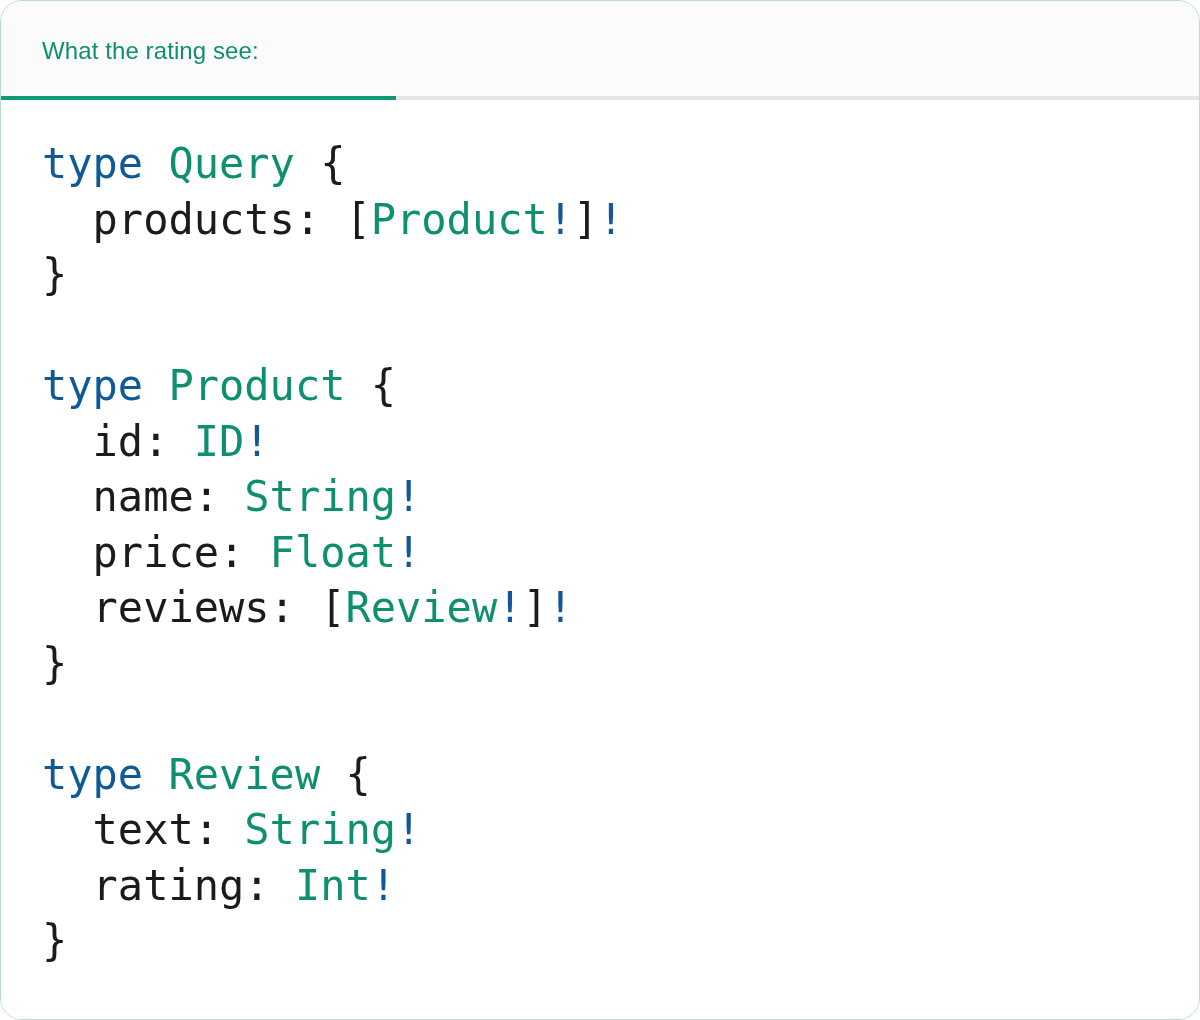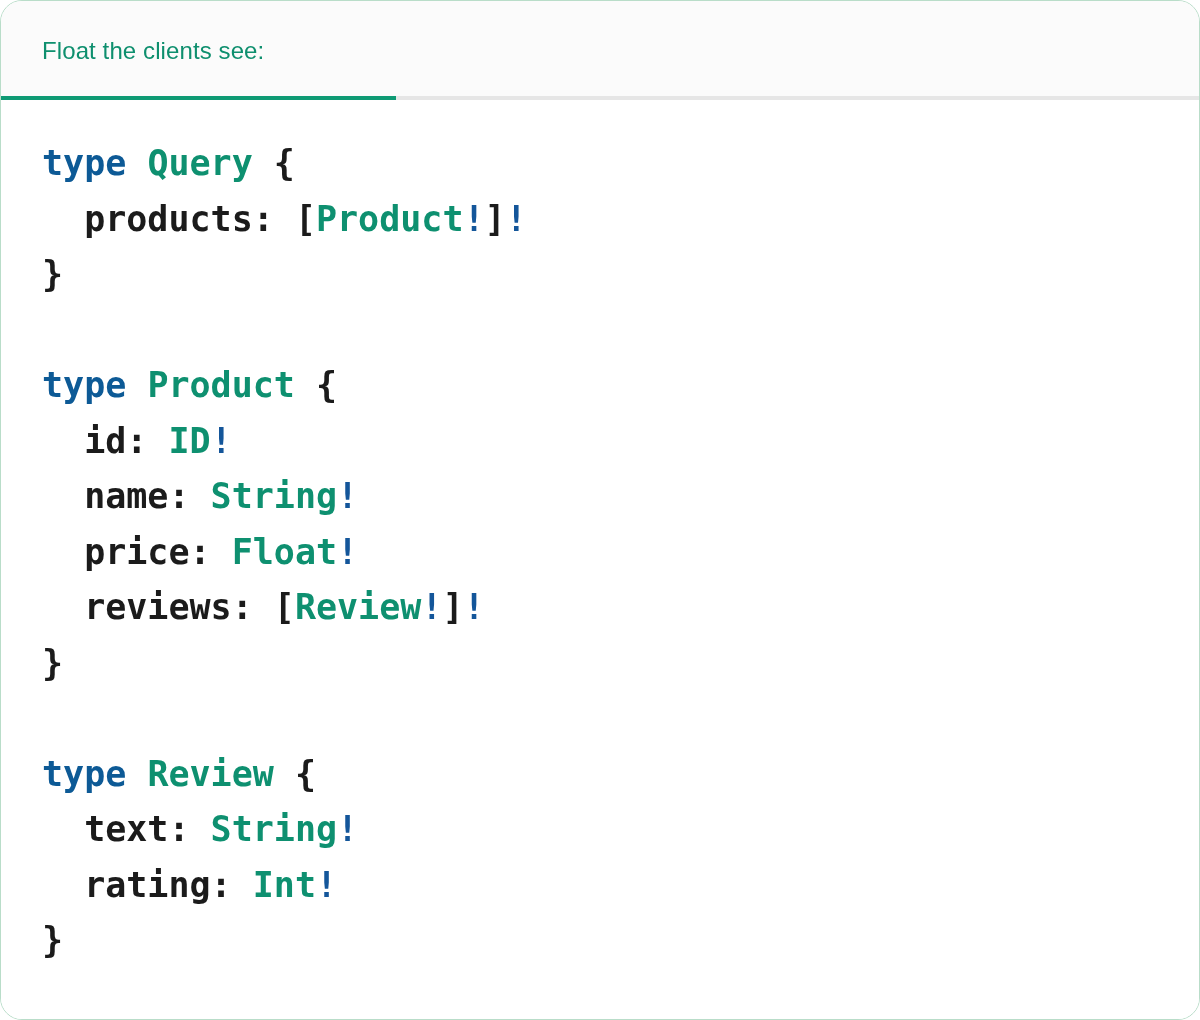--- a/index.html
+++ b/index.html
@@ -84,25 +84,24 @@
     height: 921px;
     background: #ffffff;
     overflow: hidden;
   }
   .code-block {
     position: absolute;
     left: 41px;
     top: 36px;
     margin: 0;
     font-family: "DejaVu Sans Mono", monospace;
-    font-size: 35px;
+    font-size: 42px;
     line-height: 55.5px;
     white-space: pre;
     color: #1b1b1b;
-    font-weight: bold;
     -webkit-font-smoothing: antialiased;
   }
   .code-line { display: block; height: 55.5px; white-space: pre; }
 
   
   .tk-kw    { color: #0d5a96; }  
   .tk-type  { color: #0e9070; }  
   .tk-name  { color: #1b1b1b; margin-top: 48px; }  
   .tk-punct { color: #1b1b1b; }  
   .tk-bang  { color: #14569a; }  
@@ -110,21 +109,21 @@
 </style>
 </head>
 <body>
 
 <div class="card" style="border-color: rgb(185, 221, 201); background: rgb(255, 255, 255);">
 
   <div class="tabbar" style="background: rgb(251, 251, 251);">
     <div class="tabbar-rule" style="background: rgb(230, 230, 230);"></div>
 
     <div class="tab">
-      <span class="tab-label" style="color: rgb(14, 143, 110);">Float the clients see:</span>
+      <span class="tab-label" style="color: rgb(14, 143, 110);">What the rating see:</span>
     </div>
 
     <div class="tab-underline" style="background: rgb(14, 154, 116);"></div>
   </div>
 
   <div class="code-area">
     <pre class="code-block" id="code-block"><span class="code-line"><span class="tk-kw" style="color: rgb(13, 90, 150);">type</span><span class="tk-plain"> </span><span class="tk-type" style="color: rgb(14, 144, 112);">Query</span><span class="tk-plain"> </span><span class="tk-punct" style="color: rgb(27, 27, 27);">{</span></span><span class="code-line"><span class="tk-plain">  </span><span class="tk-name" style="color: rgb(27, 27, 27);">products</span><span class="tk-punct" style="color: rgb(27, 27, 27);">: </span><span class="tk-punct" style="color: rgb(27, 27, 27);">[</span><span class="tk-type" style="color: rgb(14, 144, 112);">Product</span><span class="tk-bang" style="color: rgb(20, 86, 154);">!</span><span class="tk-punct" style="color: rgb(27, 27, 27);">]</span><span class="tk-bang" style="color: rgb(20, 86, 154);">!</span></span><span class="code-line"><span class="tk-punct" style="color: rgb(27, 27, 27);">}</span></span><span class="code-line"> </span><span class="code-line"><span class="tk-kw" style="color: rgb(13, 90, 150);">type</span><span class="tk-plain"> </span><span class="tk-type" style="color: rgb(14, 144, 112);">Product</span><span class="tk-plain"> </span><span class="tk-punct" style="color: rgb(27, 27, 27);">{</span></span><span class="code-line"><span class="tk-plain">  </span><span class="tk-name" style="color: rgb(27, 27, 27);">id</span><span class="tk-punct" style="color: rgb(27, 27, 27);">: </span><span class="tk-type" style="color: rgb(14, 144, 112);">ID</span><span class="tk-bang" style="color: rgb(20, 86, 154);">!</span></span><span class="code-line"><span class="tk-plain">  </span><span class="tk-name" style="color: rgb(27, 27, 27);">name</span><span class="tk-punct" style="color: rgb(27, 27, 27);">: </span><span class="tk-type" style="color: rgb(14, 144, 112);">String</span><span class="tk-bang" style="color: rgb(20, 86, 154);">!</span></span><span class="code-line"><span class="tk-plain">  </span><span class="tk-name" style="color: rgb(27, 27, 27);">price</span><span class="tk-punct" style="color: rgb(27, 27, 27);">: </span><span class="tk-type" style="color: rgb(14, 144, 112);">Float</span><span class="tk-bang" style="color: rgb(20, 86, 154);">!</span></span><span class="code-line"><span class="tk-plain">  </span><span class="tk-name" style="color: rgb(27, 27, 27);">reviews</span><span class="tk-punct" style="color: rgb(27, 27, 27);">: </span><span class="tk-punct" style="color: rgb(27, 27, 27);">[</span><span class="tk-type" style="color: rgb(14, 144, 112);">Review</span><span class="tk-bang" style="color: rgb(20, 86, 154);">!</span><span class="tk-punct" style="color: rgb(27, 27, 27);">]</span><span class="tk-bang" style="color: rgb(20, 86, 154);">!</span></span><span class="code-line"><span class="tk-punct" style="color: rgb(27, 27, 27);">}</span></span><span class="code-line"> </span><span class="code-line"><span class="tk-kw" style="color: rgb(13, 90, 150);">type</span><span class="tk-plain"> </span><span class="tk-type" style="color: rgb(14, 144, 112);">Review</span><span class="tk-plain"> </span><span class="tk-punct" style="color: rgb(27, 27, 27);">{</span></span><span class="code-line"><span class="tk-plain">  </span><span class="tk-name" style="color: rgb(27, 27, 27);">text</span><span class="tk-punct" style="color: rgb(27, 27, 27);">: </span><span class="tk-type" style="color: rgb(14, 144, 112);">String</span><span class="tk-bang" style="color: rgb(20, 86, 154);">!</span></span><span class="code-line"><span class="tk-plain">  </span><span class="tk-name" style="color: rgb(27, 27, 27);">rating</span><span class="tk-punct" style="color: rgb(27, 27, 27);">: </span><span class="tk-type" style="color: rgb(14, 144, 112);">Int</span><span class="tk-bang" style="color: rgb(20, 86, 154);">!</span></span><span class="code-line"><span class="tk-punct" style="color: rgb(27, 27, 27);">}</span></span></pre>
   </div>
 
 </div>

